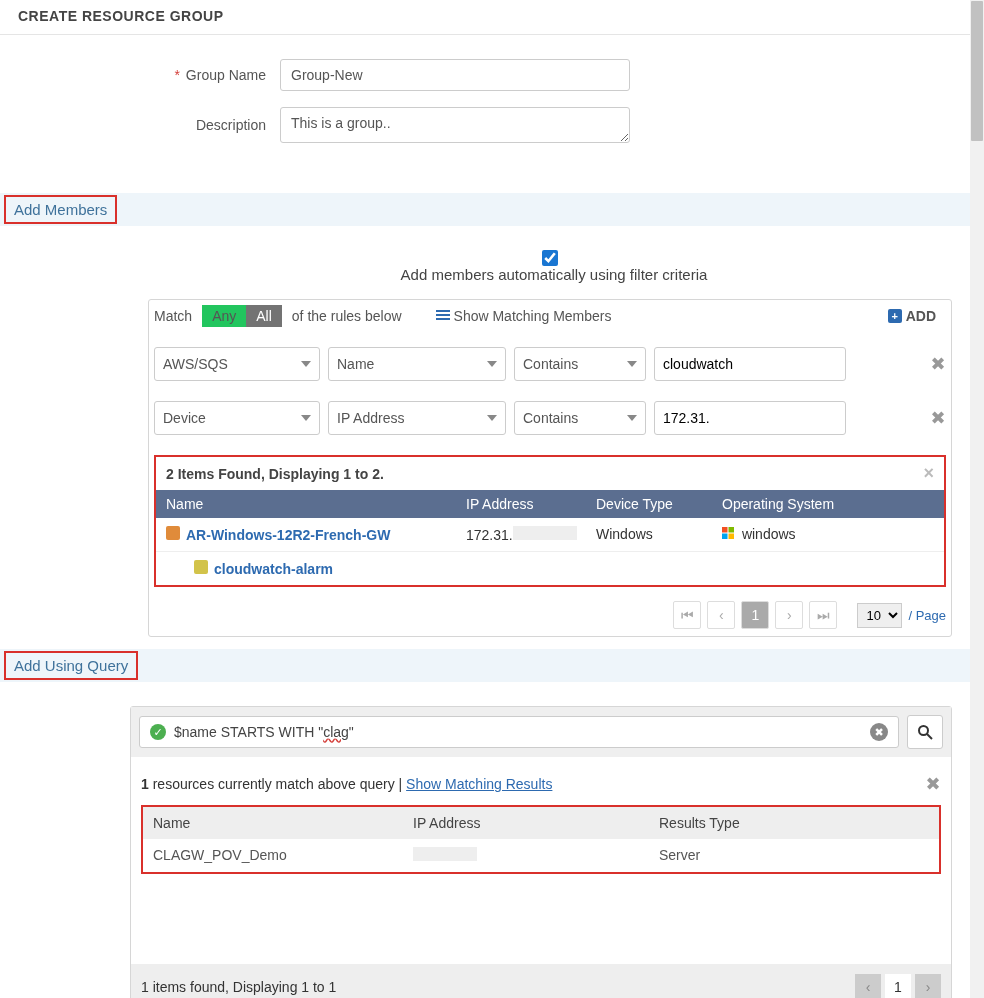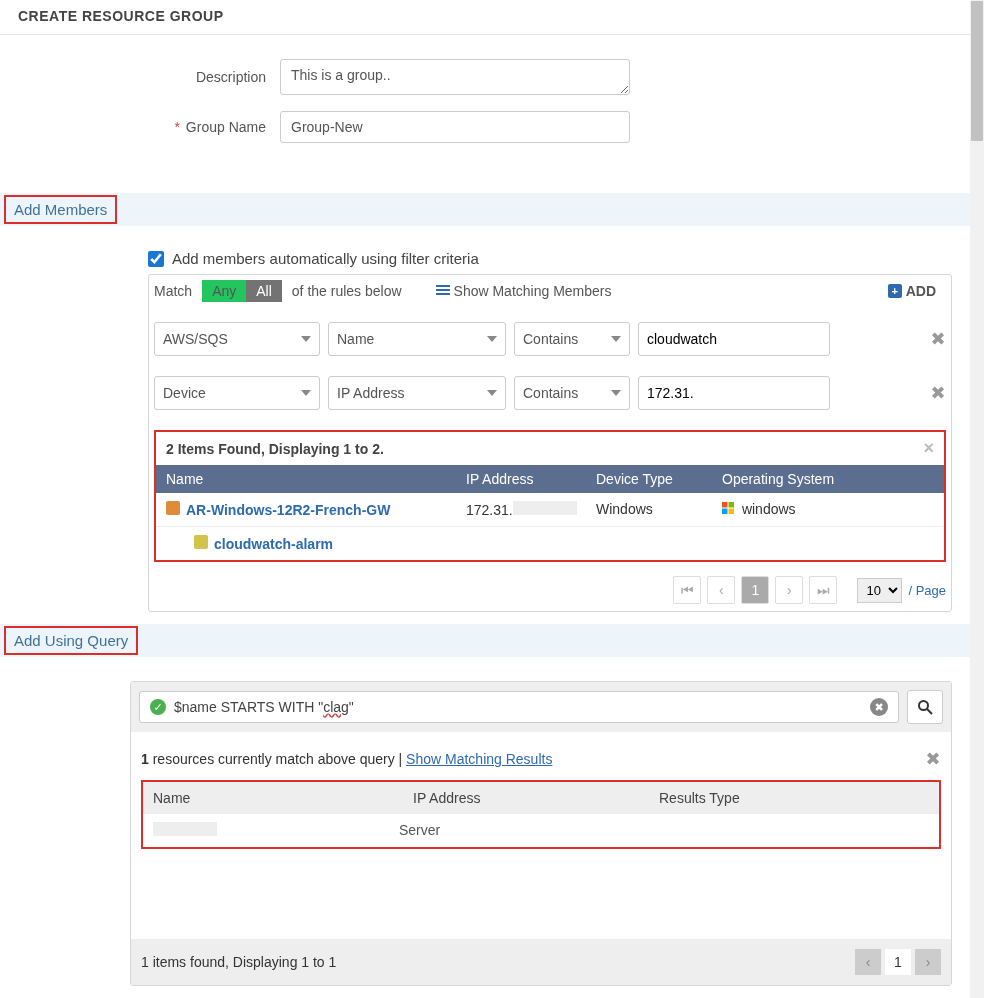--- a/index.html
+++ b/index.html
@@ -10,37 +10,37 @@
   .page-header { padding: 8px 18px 10px; font-weight: 600; font-size: 14px; letter-spacing: 0.5px; color: #444; border-bottom: 1px solid #e5e5e5; }
   .form-area { padding: 24px 0 34px; }
   .form-row { display: flex; align-items: center; margin-bottom: 16px; }
   .form-label { width: 280px; text-align: right; padding-right: 14px; color: #555; font-size: 14px; }
   .req { color: #d43f3a; margin-right: 2px; }
   .form-input, .form-textarea { width: 350px; border: 1px solid #ccc; border-radius: 3px; padding: 7px 10px; font-size: 14px; color: #555; font-family: inherit; }
   .form-textarea { height: 36px; resize: both; }
   .section-head { background: #eef5fa; padding: 8px 8px; color: #3f729b; font-size: 15px; }
   .section-head-label { display:inline-block; border: 2px solid #d9302b; border-bottom-width:2px; padding: 4px 8px; margin:-6px; margin-left:-4px; }
   .section-body { padding: 24px 18px 12px 148px; }
-  .checkbox-row { display: flex; align-items: center; margin-bottom: 7px; }
+  .checkbox-row { display: flex; align-items: center; margin-bottom: 16px; flex-direction: column; }
   .checkbox-row input { width:16px; height:16px; accent-color:#1976d2; }
   .checkbox-row label { margin-left: 8px; font-size: 15px; color: #444; }
   .filter-panel { border: 1px solid #d6d6d6; border-radius: 3px; padding: 5px; background:#fff; }
   .match-row { display:flex; align-items:center; margin-bottom:20px; }
   .match-row > span { margin-right: 10px; font-size:14px; color:#555; }
   .pill-group { display:inline-flex; margin-right:10px; }
   .pill { padding: 3px 10px; font-size:14px; cursor:pointer; background:#22c55e; }
   .pill.selected { background:#737373; color:#fff; }
   .link-btn { color:#2d6ab0; font-size:14px; cursor:pointer; display:inline-flex; align-items:center; }
   .link-btn .ico { margin-right:4px; }
   .add-btn { margin-left:auto; color:#2d6ab0; font-weight:600; font-size:13px; cursor:pointer; display:flex; align-items:center; }
   .add-btn .plus { width:14px; height:14px; background:#2d6ab0; color:#fff; font-size:11px; font-weight:bold; display:inline-flex; align-items:center; justify-content:center; border-radius:2px; margin-right:4px; }
   .rule-row { display:flex; align-items:center; margin-bottom:20px; }
   .sel { border:1px solid #ccc; padding:6px 8px; font-size:14px; color:#555; background:#fff; height:34px; display:flex; align-items:center; justify-content:space-between; border-radius:3px; margin-right:8px; }
   .sel .chev { width:0; height:0; border-left:5px solid transparent; border-right:5px solid transparent; border-top:6px solid #888; }
-  .sel.w1 { width:166px; } .sel.w2 { width:178px; } .sel.w3 { width:116px; }
+  .sel.w1 { width:166px; } .sel.w2 { width:178px; } .sel.w3 { width:132px; }
   .txt-val { border:1px solid #ccc; padding:6px 8px; font-size:14px; height:34px; border-radius:3px; width:192px; margin-right:12px; }
   .remove-x { color:#999; font-size:18px; cursor:pointer; width:16px; text-align:center; margin-left:auto; }
   .results-box { border:2px solid #d9302b; margin-top: 18px; }
   .results-head { padding:6px 10px; font-weight:600; font-size:14px; color:#444; background:#fff; display:flex; align-items:center; }
   .results-head .close-x { margin-left:auto; color:#bbb; cursor:pointer; font-size:18px; }
   .results-thead { background:#5b6e90; color:#fff; display:flex; padding:6px 10px; font-size:14px; }
   .col-name { width:300px; } .col-ip { width:130px; } .col-dt { width:126px; } .col-os { width:160px; }
   .results-row { display:flex; padding:8px 10px; font-size:14px; border-bottom:1px solid #eee; }
   .results-row:last-child { border-bottom:none;margin-left:28px; }
   .dev-link { color:#2d6ab0; font-weight:600; }
@@ -79,26 +79,26 @@
 
 <div class="page">
   <div class="scrollbar">
     <div class="scrollbar-thumb"></div>
   </div>
 
   <div class="page-header">CREATE RESOURCE GROUP</div>
 
   <div class="form-area">
     <div class="form-row">
+      <div class="form-label"><span class="req">*</span> <span>Group Name</span></div>
+      <input class="form-input" value="Group-New" style="">
+    </div>
+    <div class="form-row">
       <div class="form-label">Description</div>
       <textarea class="form-textarea" style="">This is a group..</textarea>
-    </div>
-    <div class="form-row">
-      <div class="form-label"><span class="req">*</span> <span>Group Name</span></div>
-      <input class="form-input" value="Group-New" style="">
     </div>
   </div>
 
   <div class="section-head">
     <span class="section-head-label">Add Members</span>
   </div>
 
   <div class="section-body">
     <div class="checkbox-row">
       <input type="checkbox" checked="" style="">
@@ -238,20 +238,21 @@
         <span class="remove-x">✖</span>
       </div>
 
       <div class="qtable-wrap">
         <div class="qthead">
           <div class="qcol-n">Name</div>
           <div class="qcol-ip">IP Address</div>
           <div class="qcol-rt">Results Type</div>
         </div>
         <div class="qrow">
+          <div class="qcol-n">CLAGW_POV_Demo</div>
           <div class="qcol-ip"><span class="mask"></span></div>
           <div class="qcol-rt">Server</div>
         </div>
       </div>
 
       <div class="qfooter">
         <span>1 items found, Displaying 1 to 1</span>
         <div class="qfoot-pager">
           <div class="qpg-btn">‹</div>
           <div class="qpg-btn active">1</div>

